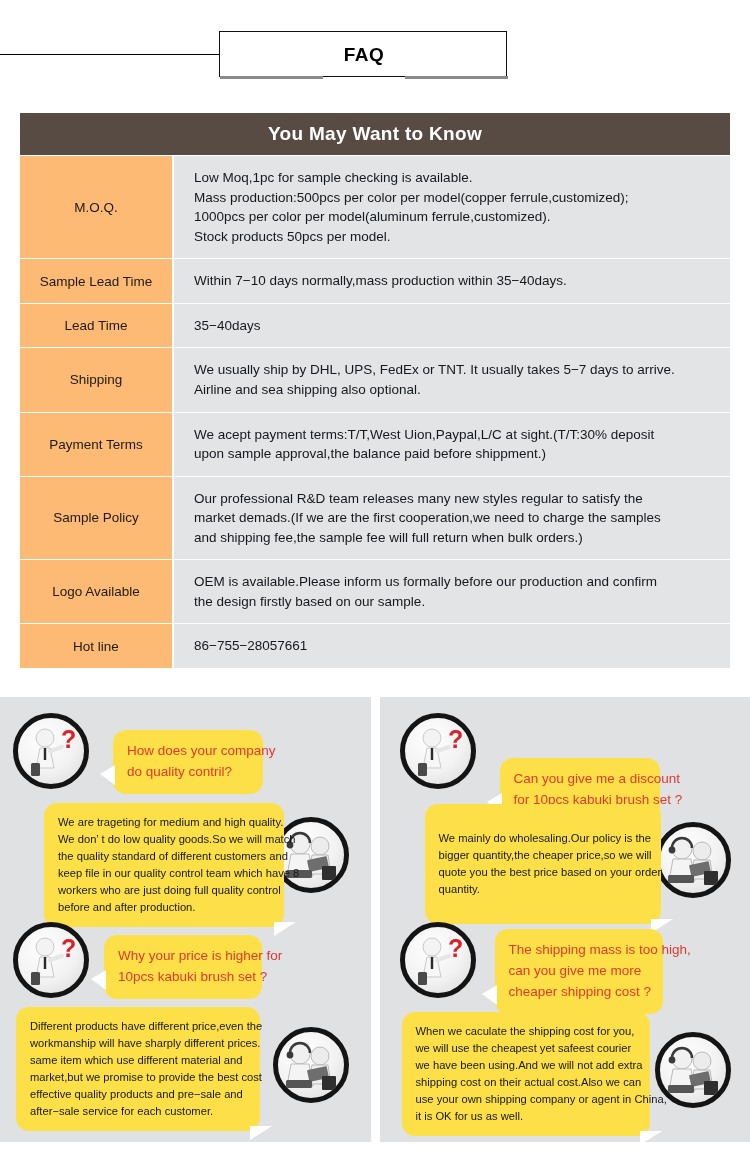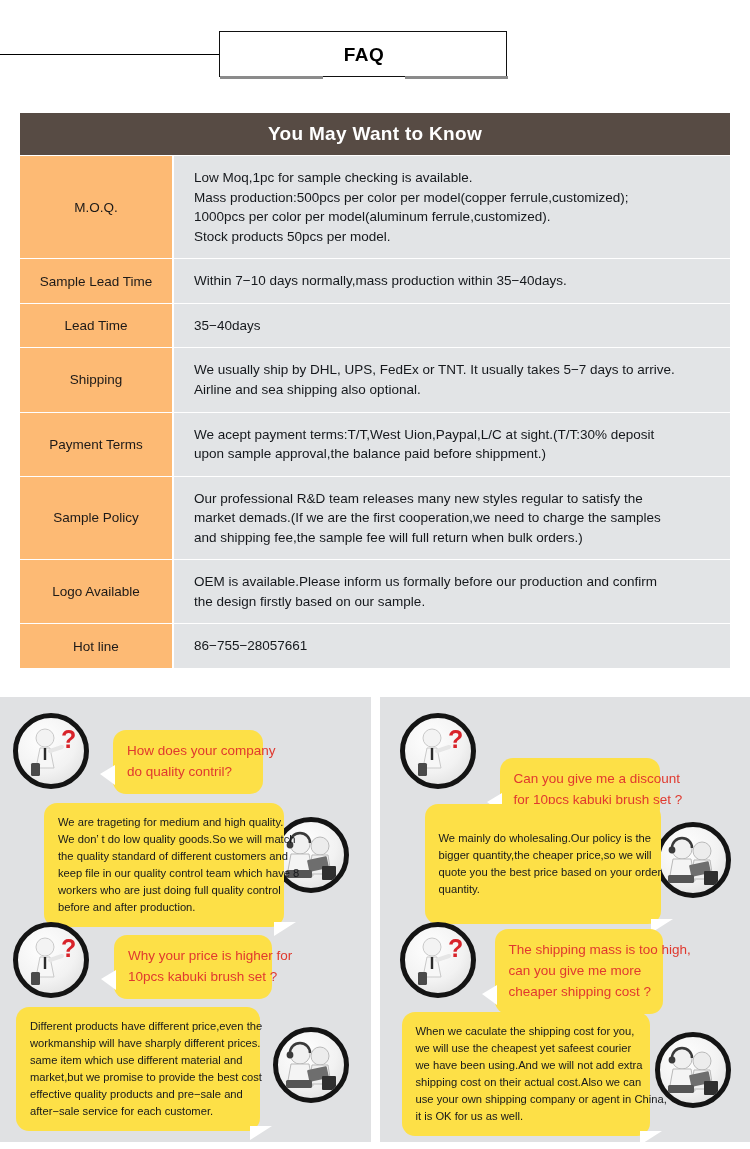--- a/index.html
+++ b/index.html
@@ -302,21 +302,21 @@
       <div class="avatar" style="left:13px; top:225px;">
         <svg width="66" height="66" viewBox="0 0 66 66" aria-hidden="true">
           <ellipse cx="27" cy="20" rx="9" ry="9" fill="#f3f3f3" stroke="#c9c9c9" stroke-width="1"></ellipse>
           <path d="M22 30 L32 30 L36 50 L18 50 Z" fill="#f7f7f7" stroke="#c9c9c9" stroke-width="1"></path>
           <path d="M27 30 L27 42" stroke="#2b2b2b" stroke-width="2.4"></path>
           <path d="M32 33 L44 29" stroke="#e6e6e6" stroke-width="4" stroke-linecap="round"></path>
           <rect x="13" y="45" width="9" height="13" rx="1.5" fill="#4a4a4a"></rect>
           <text x="43" y="30" font-family="'Liberation Sans',sans-serif" font-size="25" font-weight="bold" fill="#d8232a">?</text>
         </svg>
       </div>
-      <div class="bubble question" style="left:114px; top:238px; width:158px;">
+      <div class="bubble question" style="left:104px; top:238px; width:158px;">
         <span class="tail q"></span>
         <span class="line">Why your price is higher for</span>
         <span class="line">10pcs kabuki brush set ?</span>
       </div>
       <div class="avatar" style="left:273px; top:330px;">
         <svg width="66" height="66" viewBox="0 0 66 66" aria-hidden="true">
           <ellipse cx="22" cy="22" rx="10" ry="10" fill="#f0f0f0" stroke="#b9b9b9" stroke-width="1"></ellipse>
           <path d="M12 21 a10 10 0 0 1 20 0" fill="none" stroke="#3a3a3a" stroke-width="2.6"></path>
           <circle cx="12" cy="23" r="3.4" fill="#3a3a3a"></circle>
           <path d="M13 32 L31 32 L35 54 L9 54 Z" fill="#f4f4f4" stroke="#b9b9b9" stroke-width="1"></path>

